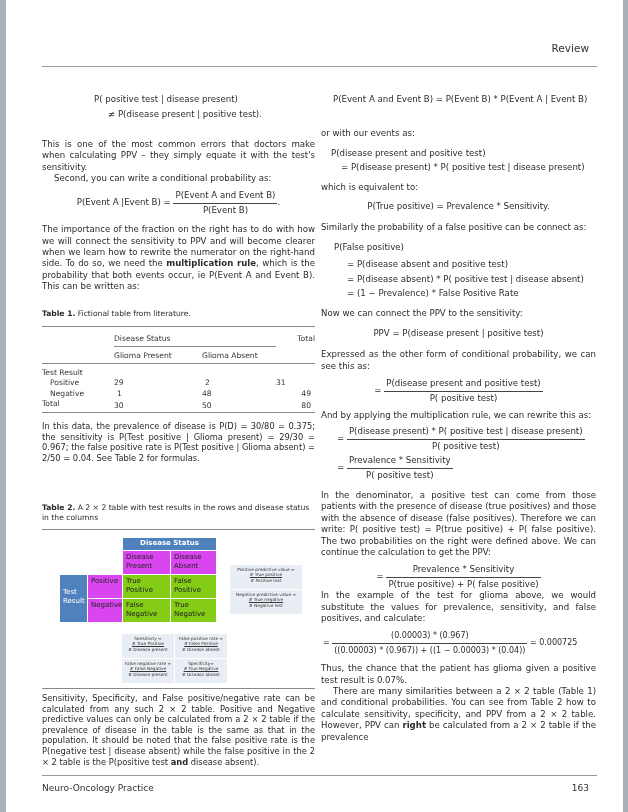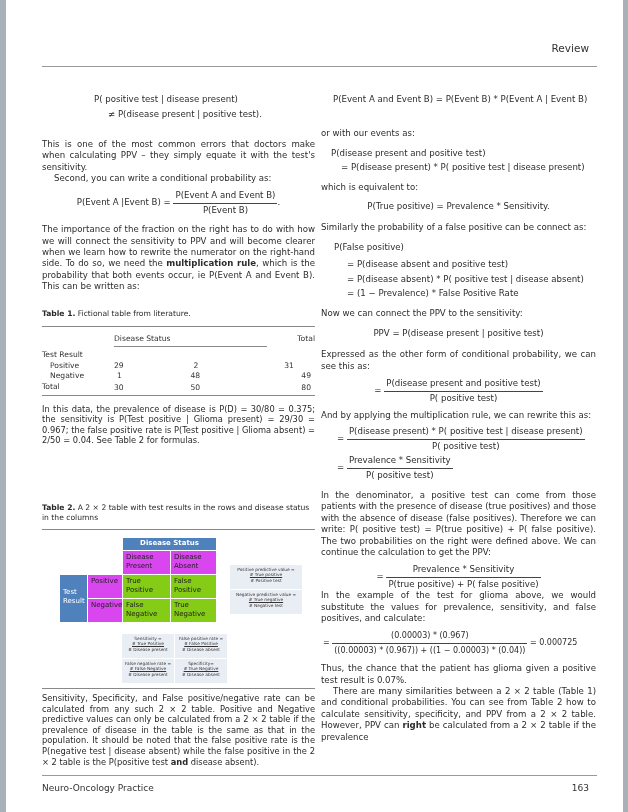--- a/index.html
+++ b/index.html
@@ -72,31 +72,37 @@
   <div class="abs" style="left:36px;top:309px;width:273px">
     <div class="tcap"><b>Table 1.</b> <span>Fictional table from literature.</span></div>
     <div style="height:1px;background:#888;margin-top:7px"></div>
     <table class="t1" style="margin-top:3px">
       <tbody>
           <tr>
         <td style="width:72px"></td>
         <td colspan="2" style="border-bottom:1px solid #888;height:16px">Disease Status</td>
         <td style="text-align:right">Total</td>
       </tr>
+      <tr style="border-bottom:1px solid #888">
+        <td></td>
+        <td style="width:88px;height:16px">Glioma Present</td>
+        <td style="width:74px">Glioma Absent</td>
+        <td></td>
+      </tr>
       <tr>
             <td style="padding-top:3px">Test Result</td>
             <td></td>
             <td></td>
             <td></td>
           </tr>
       <tr>
         <td style="padding-left:8px">Positive</td>
         <td>29</td>
         <td style="padding-left:3px">2</td>
-        <td style="text-align:center;padding-right:4px">31</td>
+        <td style="text-align:left;padding-right:4px">31</td>
       </tr>
       <tr>
         <td style="padding-left:8px">Negative</td>
         <td style="padding-left:3px">1</td>
         <td>48</td>
         <td style="text-align:right;padding-right:4px">49</td>
       </tr>
       <tr style="border-bottom:1px solid #888">
         <td style="padding-bottom:3px">Total</td>
         <td>30</td>

